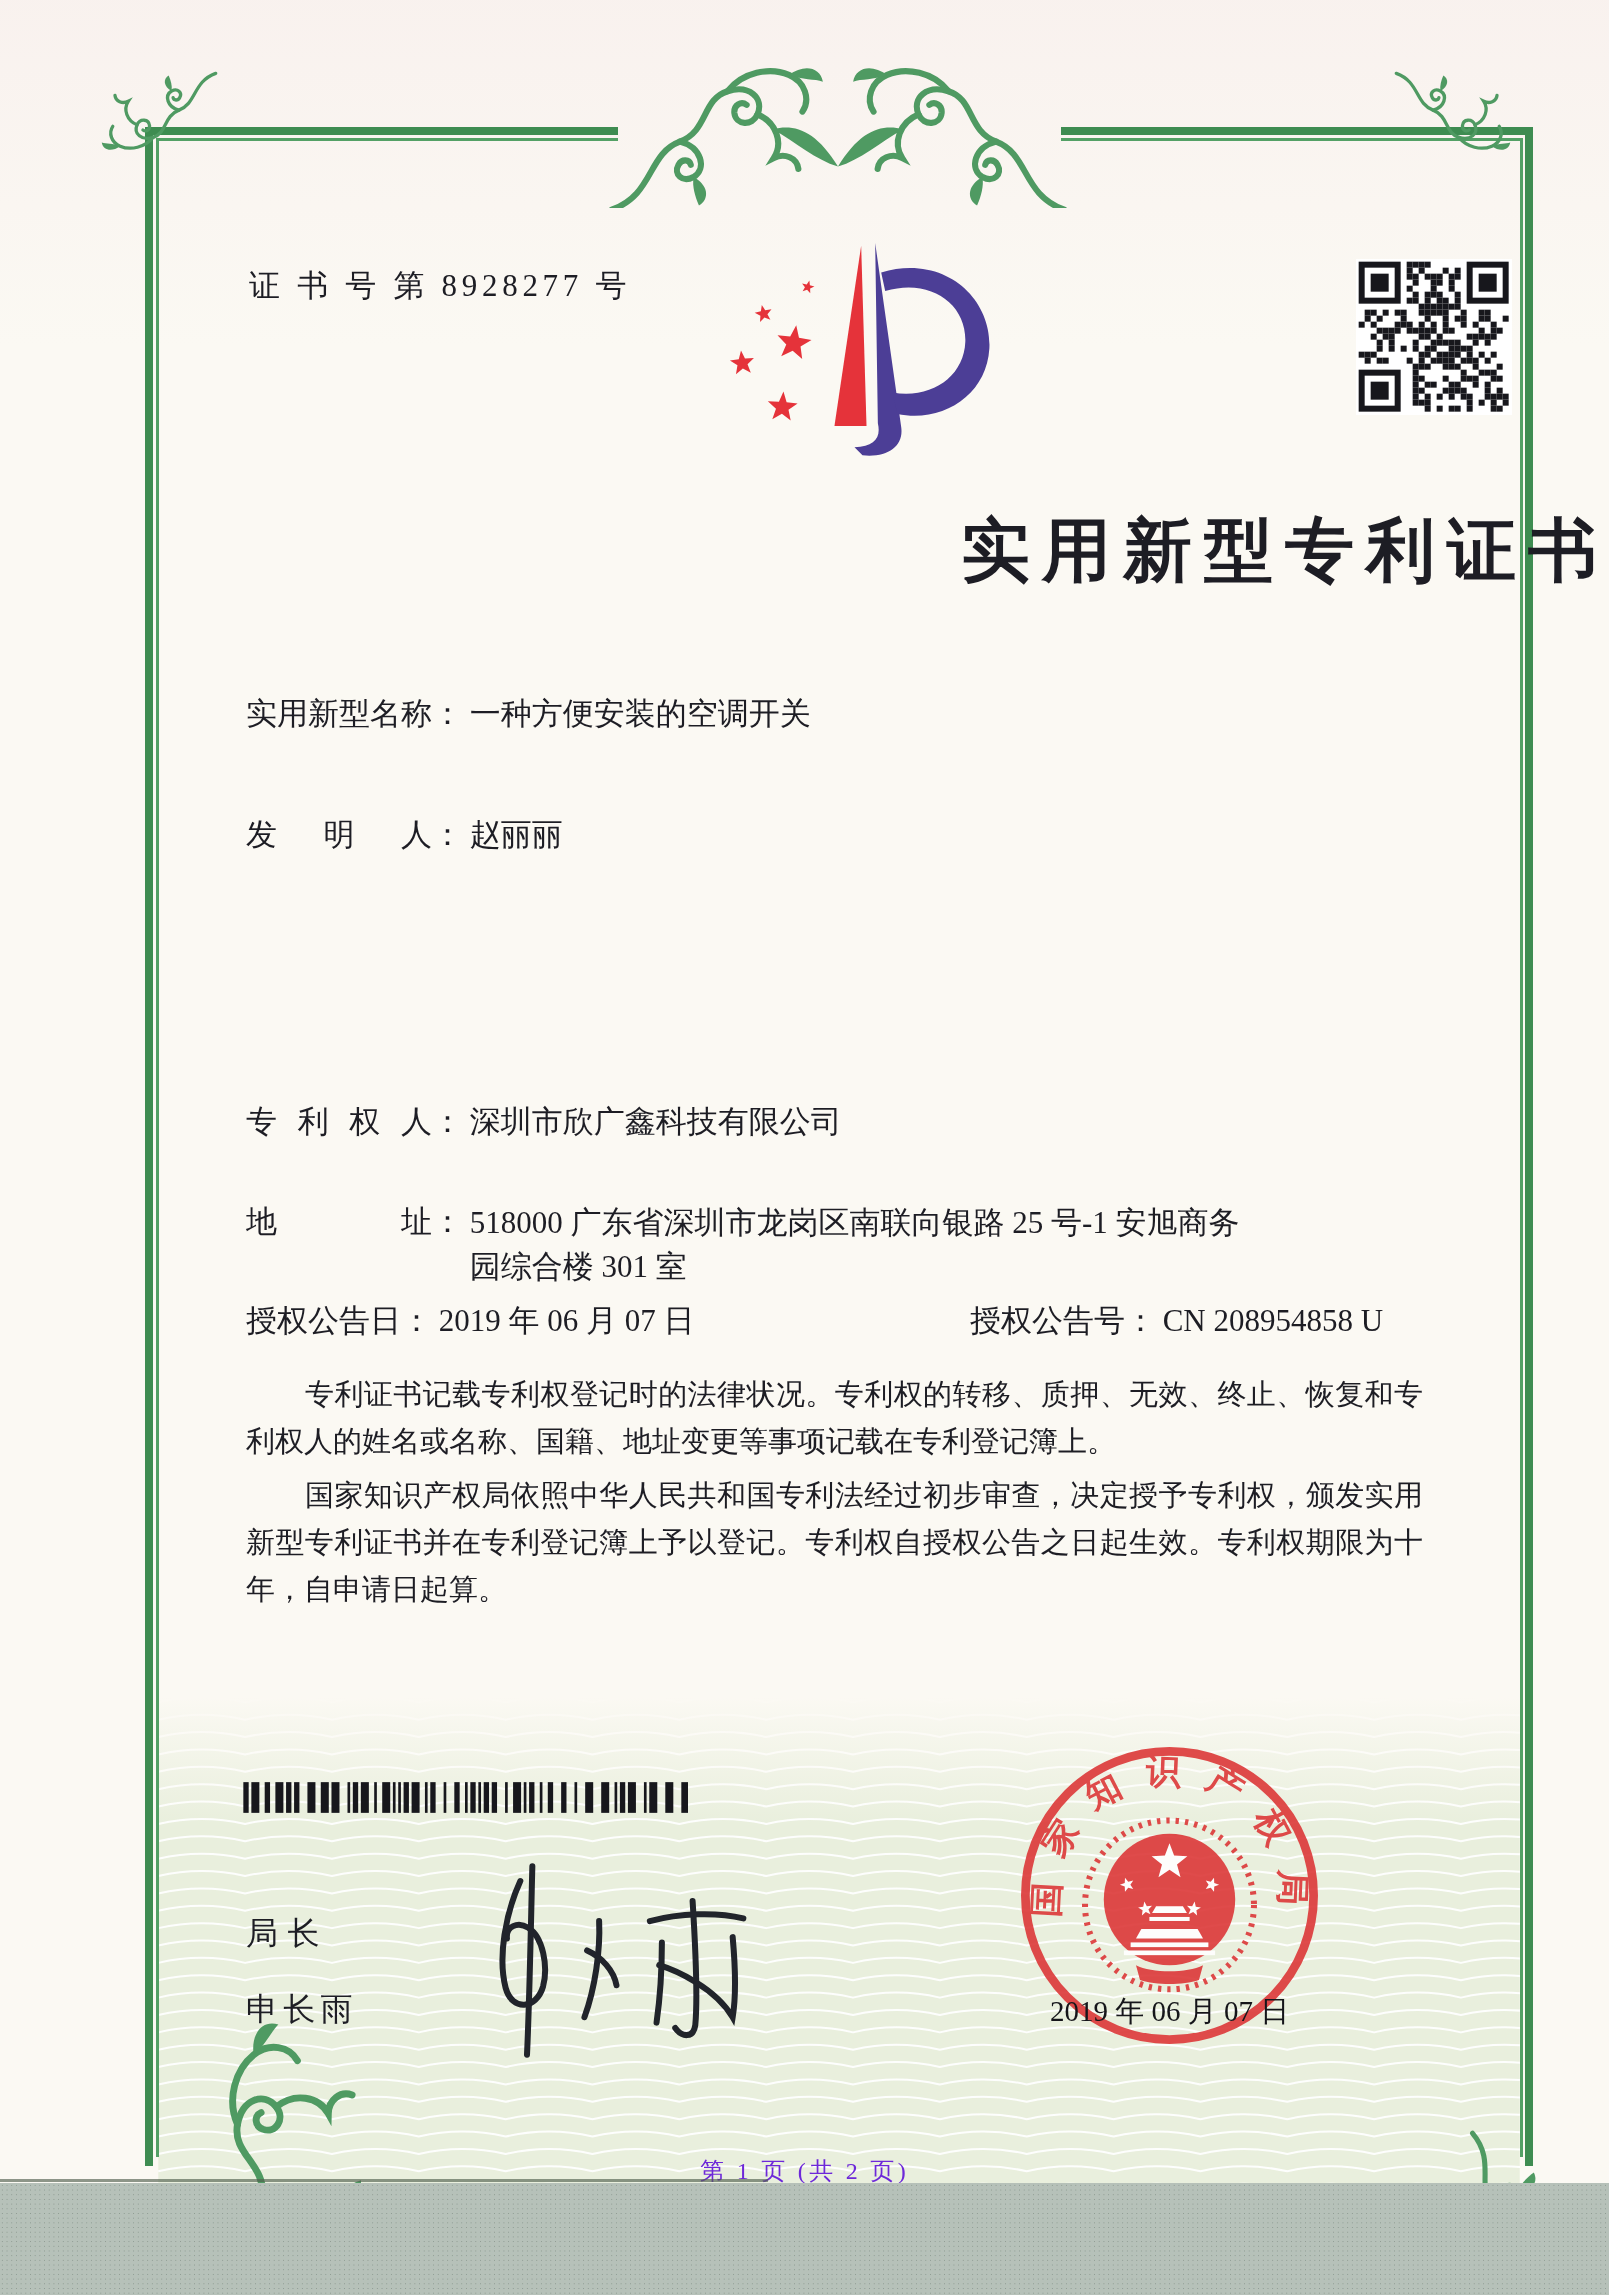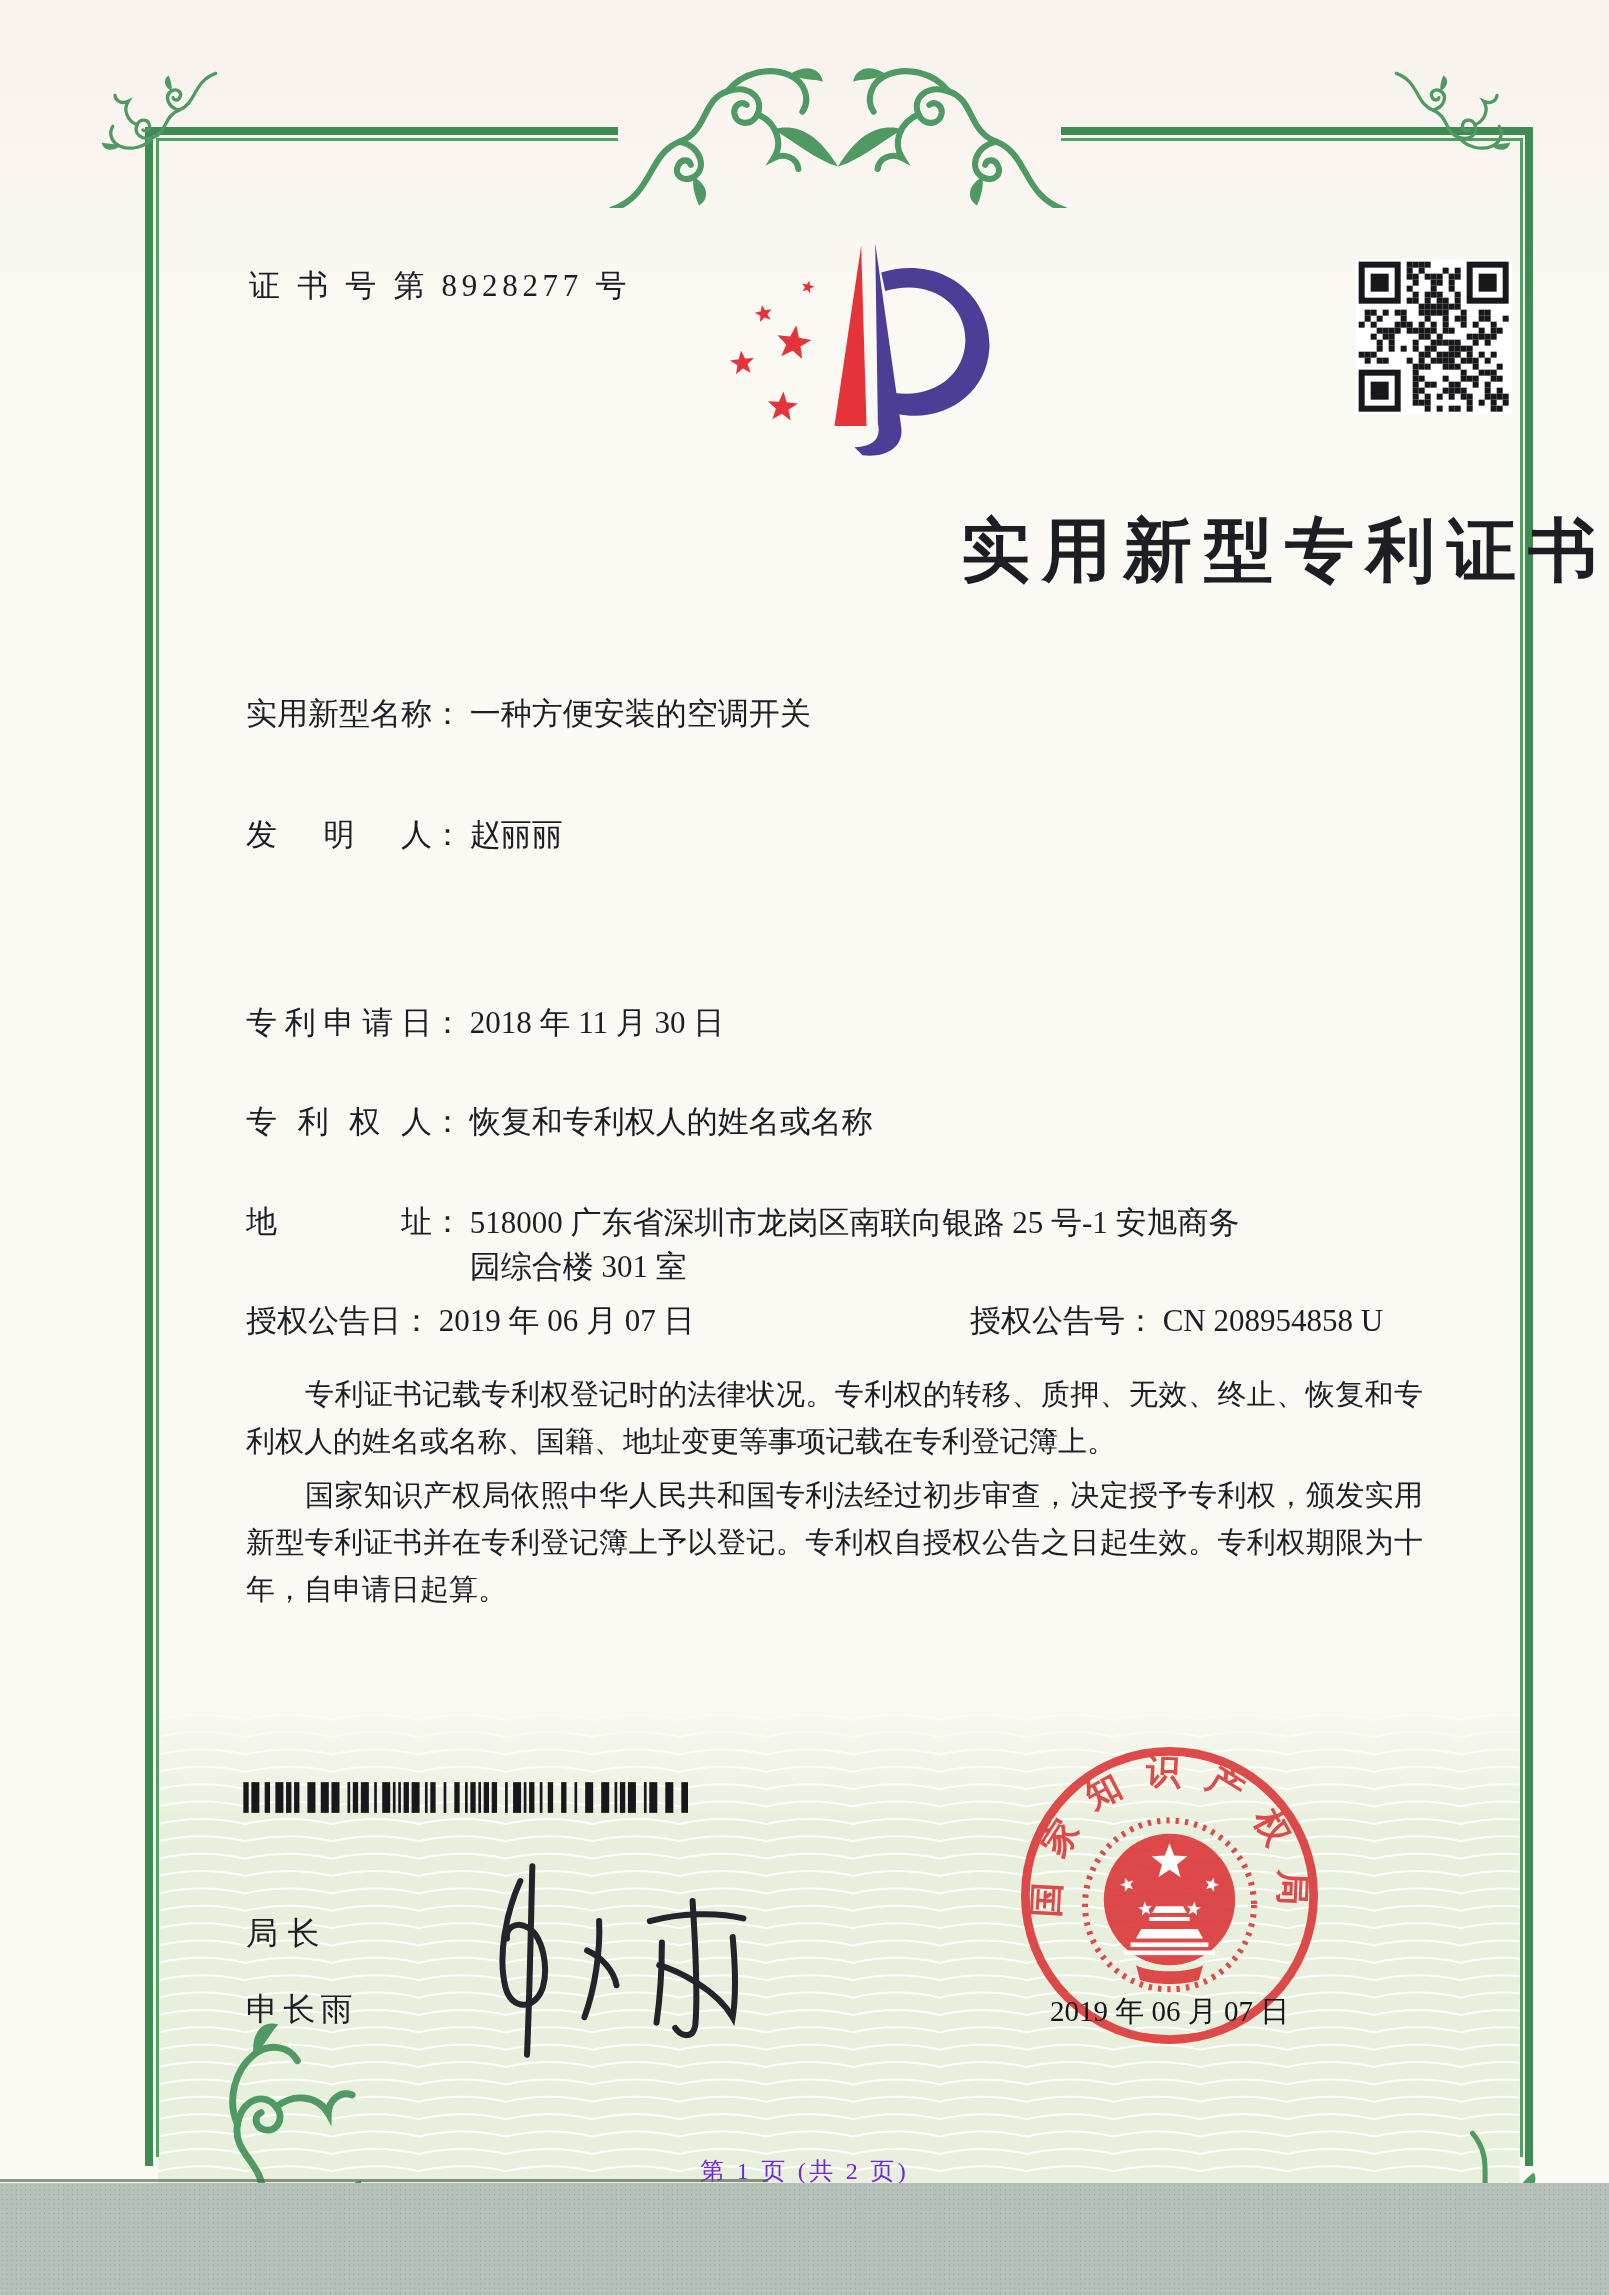--- a/index.html
+++ b/index.html
@@ -372,25 +372,22 @@
   </svg>
 
   <div class="title">实用新型专利证书</div>
 
   <div class="frow" style="top:693px">
     <span class="flabel">实用新型名称</span><span>：</span><span class="fval">一种方便安装的空调开关</span>
   </div>
   <div class="frow" style="top:814px">
     <span class="flabel">发明人</span><span>：</span><span class="fval">赵丽丽</span>
   </div>
-  <div class="frow" style="top:1002px">
-    <span class="flabel">专利申请日</span><span>：</span><span class="fval">2018 年 11 月 30 日</span>
-  </div>
   <div class="frow" style="top:1101px">
-    <span class="flabel">专利权人</span><span>：</span><span class="fval">恢复和专利权人的姓名或名称</span>
+    <span class="flabel">专利权人</span><span>：</span><span class="fval">深圳市欣广鑫科技有限公司</span>
   </div>
   <div class="frow" style="top:1201px">
     <span class="flabel">地址</span><span>：</span><span class="addrval"><span>518000 广东省深圳市龙岗区南联向银路 25 号-1 安旭商务</span><br><span>园综合楼 301 室</span></span>
   </div>
   <div class="frow" style="top:1300px">
     <span>授权公告日</span><span>：</span><span class="fval">2019 年 06 月 07 日</span>
     <span class="grant2"><span>授权公告号</span><span>：</span><span class="fval">CN 208954858 U</span></span>
   </div>
 
   <div class="bodytxt">

